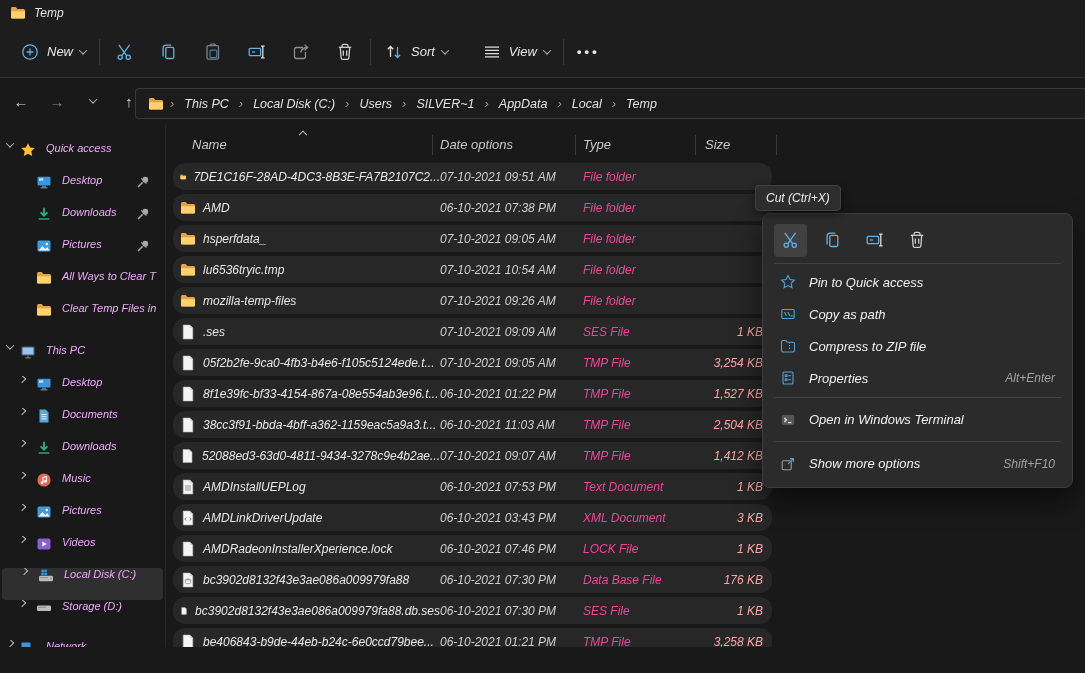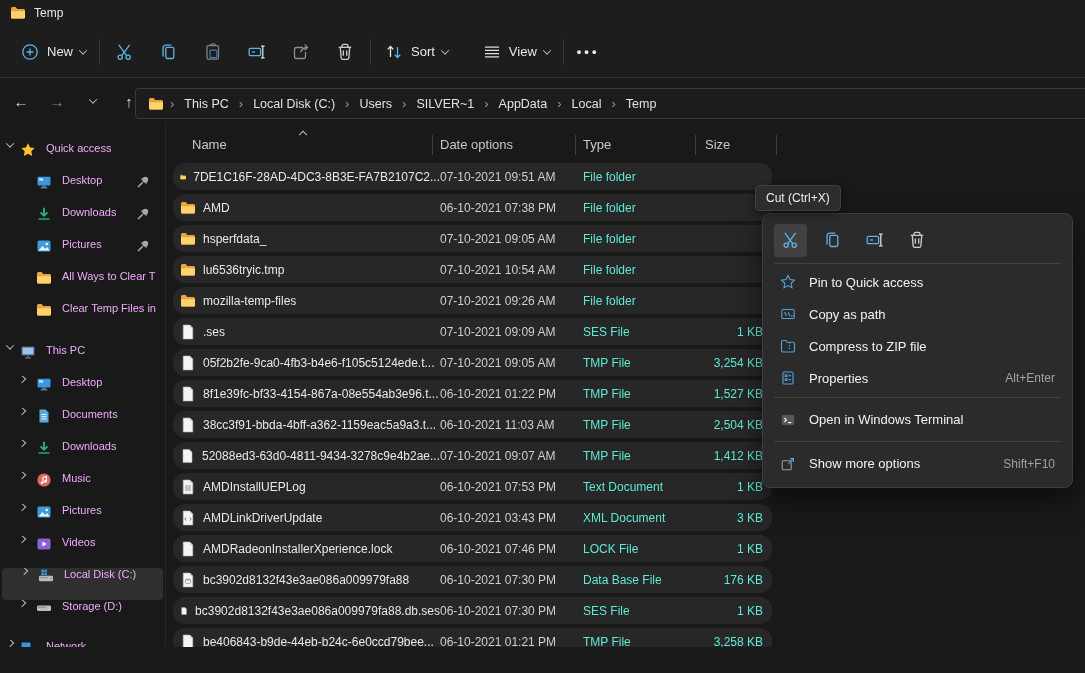--- a/index.html
+++ b/index.html
@@ -1,18 +1,18 @@
 <!DOCTYPE html>
 <html><head>
 <meta charset="utf-8">
 <style>
   * { margin:0; padding:0; box-sizing:border-box; }
   html,body { width:1085px; height:673px; background:#191919; overflow:hidden;
     font-family:"Liberation Sans", sans-serif; -webkit-font-smoothing:antialiased; }
-  .window { position:relative; width:1085px; height:647px; background:#191919; overflow:hidden; color:#e8e8e8; }
+  .window { position:relative; width:1085px; height:647px; background:#191919; overflow:hidden; color:#e8e8e8;font-style:italic; }
 
   
   .titlebar { position:absolute; left:0; top:0; width:1085px; height:26px; background:#1d1d1d;
     display:flex; align-items:center; padding-left:10px; gap:8px; }
   .titlebar .ttl { font-size:12px; color:#e6e6e6; }
 
   
   .toolbar { position:absolute; left:0; top:26px; width:1085px; height:52px; background:#1d1d1d;
     border-bottom:1px solid #333; display:flex; align-items:center; }
   .tbtn { display:flex; align-items:center; gap:7px; height:34px; padding:0 10px; border-radius:4px;
@@ -51,22 +51,22 @@
   .filearea { position:absolute; left:170px; top:0; width:915px; height:549px; }
   .fheader { position:absolute; left:0; top:8px; width:915px; height:26px; font-size:13px; color:#c9c9c9; }
   .fheader .hlabel { position:absolute; top:5px; }
   .hsep { position:absolute; top:3px; width:1px; height:20px; background:#3c3c3c; }
   .sortcaret { position:absolute; left:130px; top:-3px; color:#bdbdbd; }
   .rows { position:absolute; left:3px; top:39px; width:599px; display:flex; flex-direction:column; gap:4px; }
   .frow { height:27px; background:#272727; border-radius:12px; display:flex; align-items:center; font-size:12px; }
   .c-name { flex:0 0 267px; display:flex; align-items:center; padding-left:7px; gap:7px; overflow:hidden;
     white-space:nowrap; color:#e9e9e9; }
   .c-date { flex:0 0 143px; color:#cfcfcf; }
-  .c-type { flex:0 0 112px; color:#5eead4; }
-  .c-size { flex:1 1 auto; text-align:right; padding-right:9px; color:#5eead4; }
+  .c-type { flex:0 0 112px; color:#ec4899; }
+  .c-size { flex:1 1 auto; text-align:right; padding-right:9px; color:#fca5a5; }
   .ic { display:inline-flex; width:16px; height:16px; }
   .ic svg { width:100%; height:100%; }
   .ic20 { width:20px; height:20px; display:inline-flex; }
   .ic20 svg { width:100%; height:100%; }
 
   
   .tooltip { position:absolute; left:755px; top:185px; height:26px; display:flex; align-items:center;
     padding:0 10px; background:#2d2d2d; border:1px solid #404040; border-radius:4px;
     font-size:12px; color:#ededed; box-shadow:0 3px 8px rgba(0,0,0,.45); z-index:30; }
 

